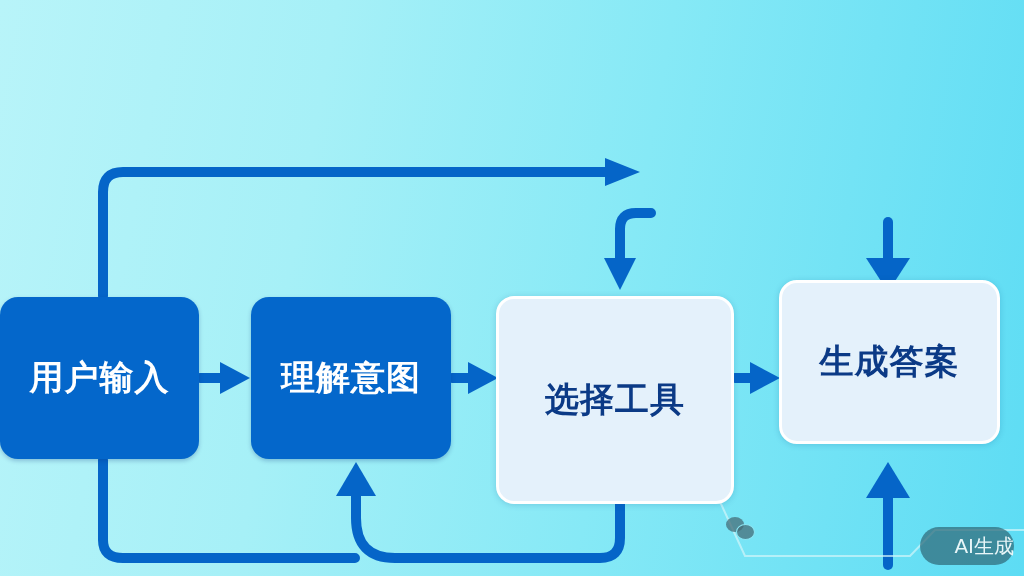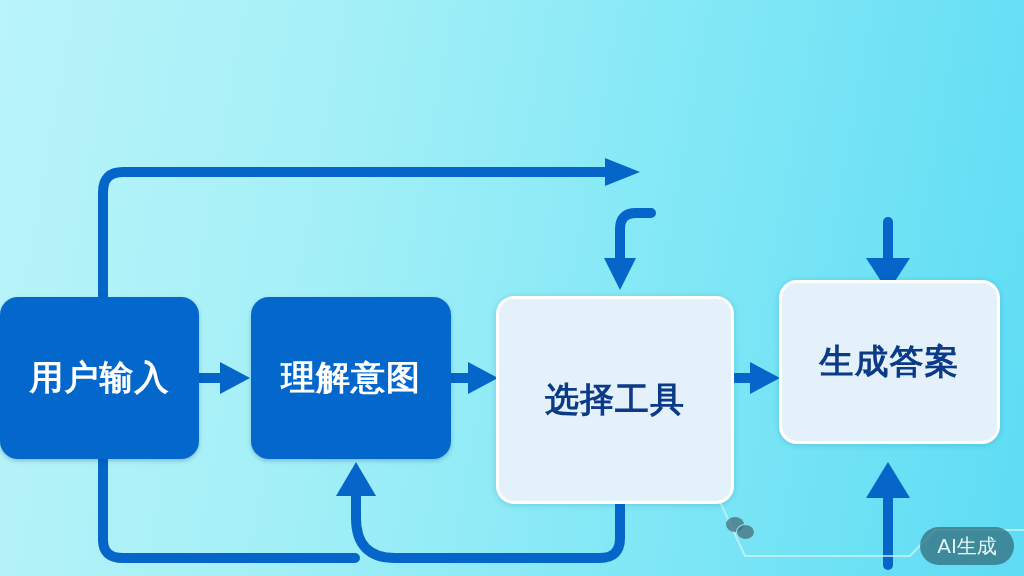--- a/index.html
+++ b/index.html
@@ -19,21 +19,21 @@
   .watermark {
     position:absolute; left:726px; top:517px; display:flex; align-items:center;
     color:rgba(60,110,120,0.7); font-size:24px;
   }
   .wm-icon { width:28px; height:22px; margin-right:8px; position:relative; }
   .wm-icon .b1 { position:absolute; left:0; top:0; width:18px; height:15px; background:rgba(70,110,120,0.75); border-radius:50%; }
   .wm-icon .b2 { position:absolute; left:10px; top:7px; width:17px; height:14px; background:rgba(70,110,120,0.75); border-radius:50%; border:1px solid #8be6f4; }
   .ai-badge {
     position:absolute; left:920px; top:527px; width:94px; height:38px; border-radius:19px;
     background:rgba(50,110,125,0.75); color:#e8f6f8; font-size:20px;
-    display:flex; align-items:center; justify-content:center;
+    display:flex; align-items:center; justify-content:flex-end;
   }
 </style>
 </head>
 <body>
 
 <svg class="arrows" width="1024" height="576">
   <defs>
     <marker id="ah" markerWidth="4" markerHeight="4" refX="2" refY="2" orient="auto" markerUnits="strokeWidth">
       <path d="M0,0 L4,2 L0,4 z" fill="#0565c8"></path>
     </marker>

